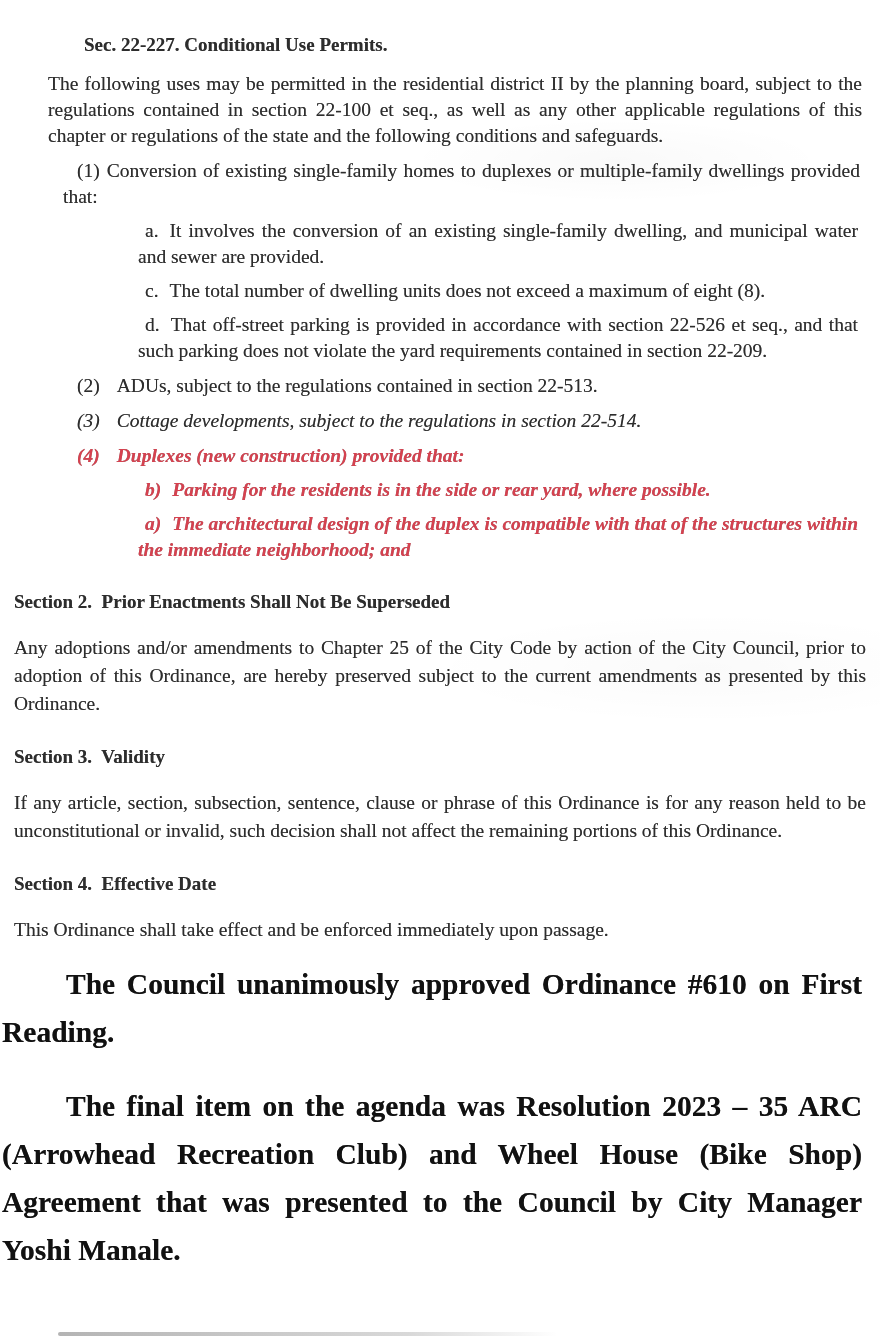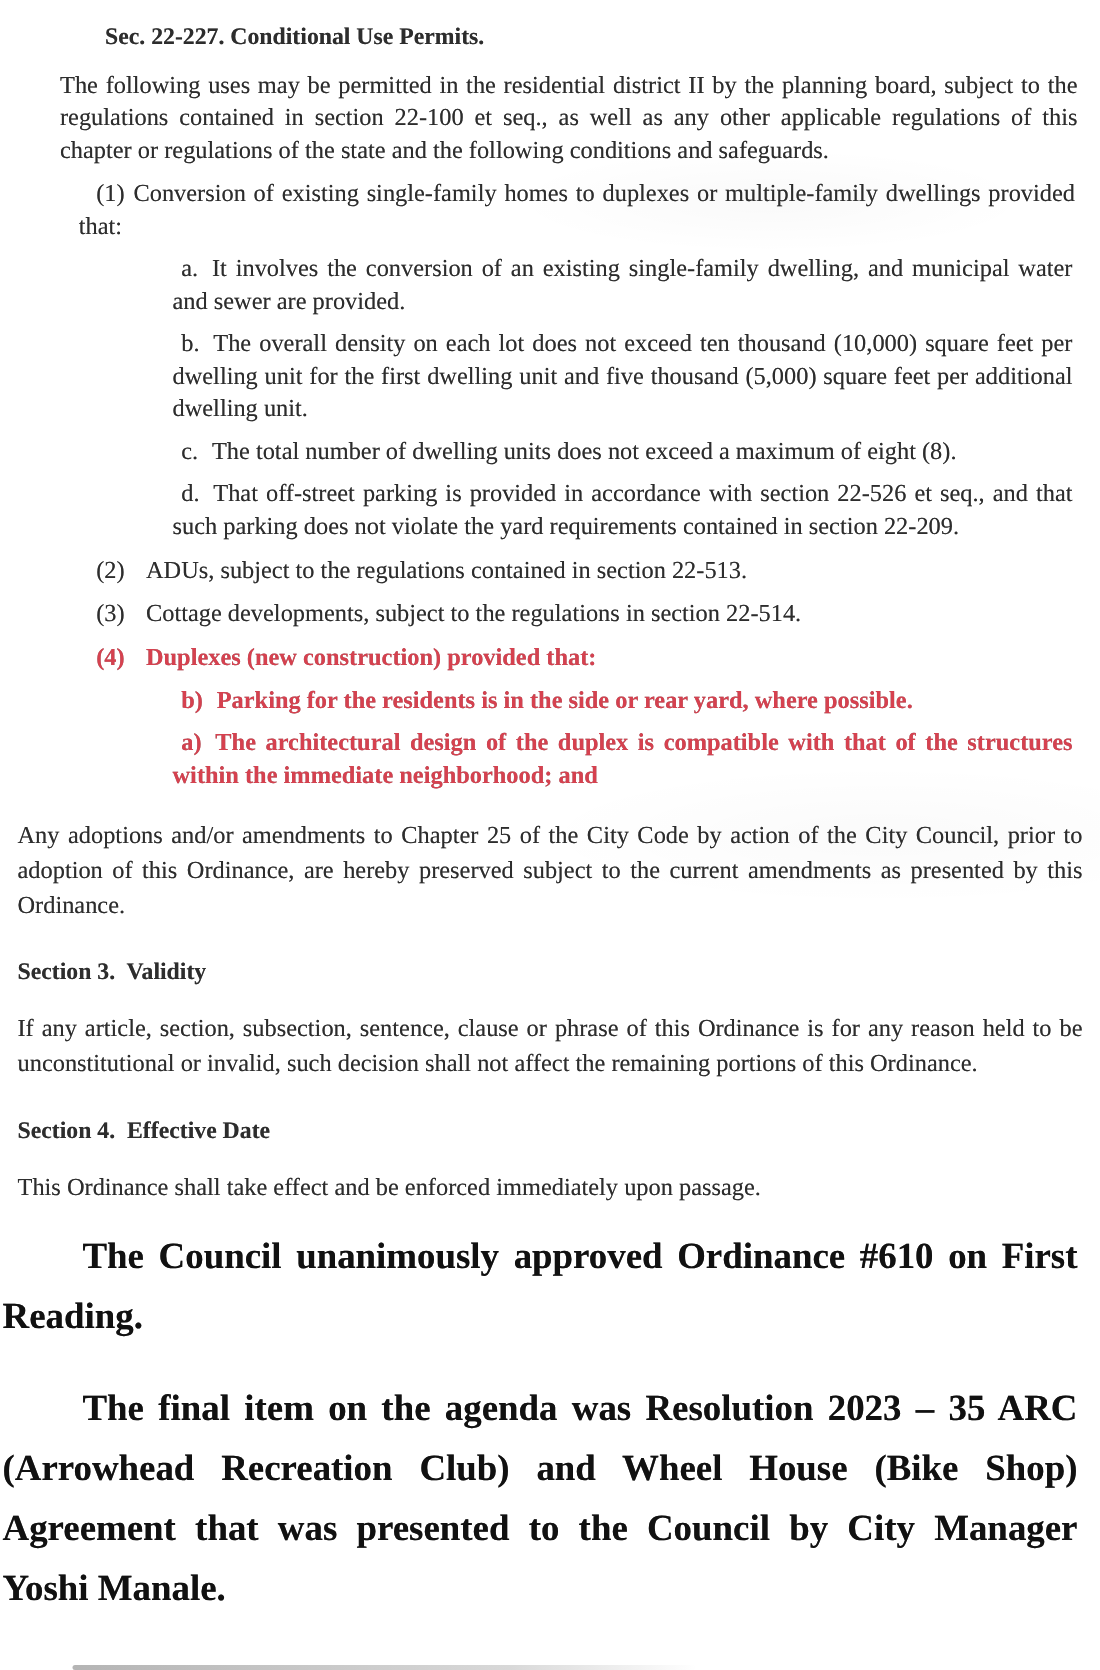--- a/index.html
+++ b/index.html
@@ -7,21 +7,21 @@
     width: 880px; height: 1336px;
     background: #ffffff;
     overflow: hidden;
     font-family: "Liberation Serif", serif;
     color: var(--ink, #2d2d2d);
   }
   .page {
     width: 880px; height: 1336px;
     position: relative;
     box-sizing: border-box;
-    padding-top: 12px;
+    padding-top: 27px;
     
     background:
       radial-gradient(ellipse 300px 60px at 70% 12%, rgba(0,0,0,0.025), transparent 70%),
       radial-gradient(ellipse 400px 80px at 80% 50%, rgba(0,0,0,0.02), transparent 70%),
       #ffffff;
   }
   
   .page p, .page h3 { text-shadow: 0 0 0.5px rgba(40,40,40,0.55); }
 
   h3.sec-title {
@@ -43,21 +43,21 @@
   }
   .li2 {
     font-size: 19.5px; line-height: 26px;
     margin: 8px 22px 0 138px;
     text-indent: 7px;
     text-align: justify;
   }
   .li1 .mk { margin-right: 7px; }
   .li2 .mk { margin-right: 11px; }
   .li1.sp .mk { margin-right: 17px; }
-  .italic { }
+  .italic { font-style: italic; }
   .red { color: var(--red-text, #d6414f); font-weight: bold; text-shadow: none; }
 
   h3.law-head {
     font-size: 19px; line-height: 23px;
     font-weight: bold;
     margin: 27px 15px 0 14px;
     white-space: pre-wrap;
   }
   p.law-body {
     font-size: 19.5px; line-height: 28px;
@@ -95,36 +95,36 @@
 <div class="page">
 
   <h3 class="sec-title">Sec. 22-227. Conditional Use Permits.</h3>
 
   <p class="intro">The following uses may be permitted in the residential district II by the planning board, subject to the regulations contained in section 22-100 et seq., as well as any other applicable regulations of this chapter or regulations of the state and the following conditions and safeguards.</p>
 
   <p class="li1"><span class="mk">(1)</span><span>Conversion of existing single-family homes to duplexes or multiple-family dwellings provided that:</span></p>
 
   <p class="li2"><span class="mk">a.</span><span>It involves the conversion of an existing single-family dwelling, and municipal water and sewer are provided.</span></p>
 
-  <p class="li2"><span class="mk">b.</span><span>The overall density on each lot does not exceed ten thousand (10,000) square feet per dwelling unit for the first dwelling unit and five thousand (5,000) square feet per additional dwelling unit.</span></p>
 
   <p class="li2"><span class="mk">c.</span><span>The total number of dwelling units does not exceed a maximum of eight (8).</span></p>
 
   <p class="li2"><span class="mk">d.</span><span>That off-street parking is provided in accordance with section 22-526 et seq., and that such parking does not violate the yard requirements contained in section 22-209.</span></p>
 
   <p class="li1 sp"><span class="mk">(2)</span><span>ADUs, subject to the regulations contained in section 22-513.</span></p>
 
   <p class="li1 sp italic"><span class="mk">(3)</span><span>Cottage developments, subject to the regulations in section 22-514.</span></p>
 
   <p class="li1 sp italic red"><span class="mk">(4)</span><span>Duplexes (new construction) provided that:</span></p>
 
   <p class="li2 italic red"><span class="mk">b)</span><span>Parking for the residents is in the side or rear yard, where possible.</span></p>
 
   <p class="li2 italic red"><span class="mk">a)</span><span>The architectural design of the duplex is compatible with that of the structures within the immediate neighborhood; and</span></p>
 
+  <h3 class="law-head">Section 2.  Prior Enactments Shall Not Be Superseded</h3>
   <p class="law-body">Any adoptions and/or amendments to Chapter 25 of the City Code by action of the City Council, prior to adoption of this Ordinance, are hereby preserved subject to the current amendments as presented by this Ordinance.</p>
 
   <h3 class="law-head">Section 3.  Validity</h3>
   <p class="law-body">If any article, section, subsection, sentence, clause or phrase of this Ordinance is for any reason held to be unconstitutional or invalid, such decision shall not affect the remaining portions of this Ordinance.</p>
 
   <h3 class="law-head">Section 4.  Effective Date</h3>
   <p class="law-body">This Ordinance shall take effect and be enforced immediately upon passage.</p>
 
   <div class="minutes">
     <p>The Council unanimously approved Ordinance #610 on First Reading.</p>

